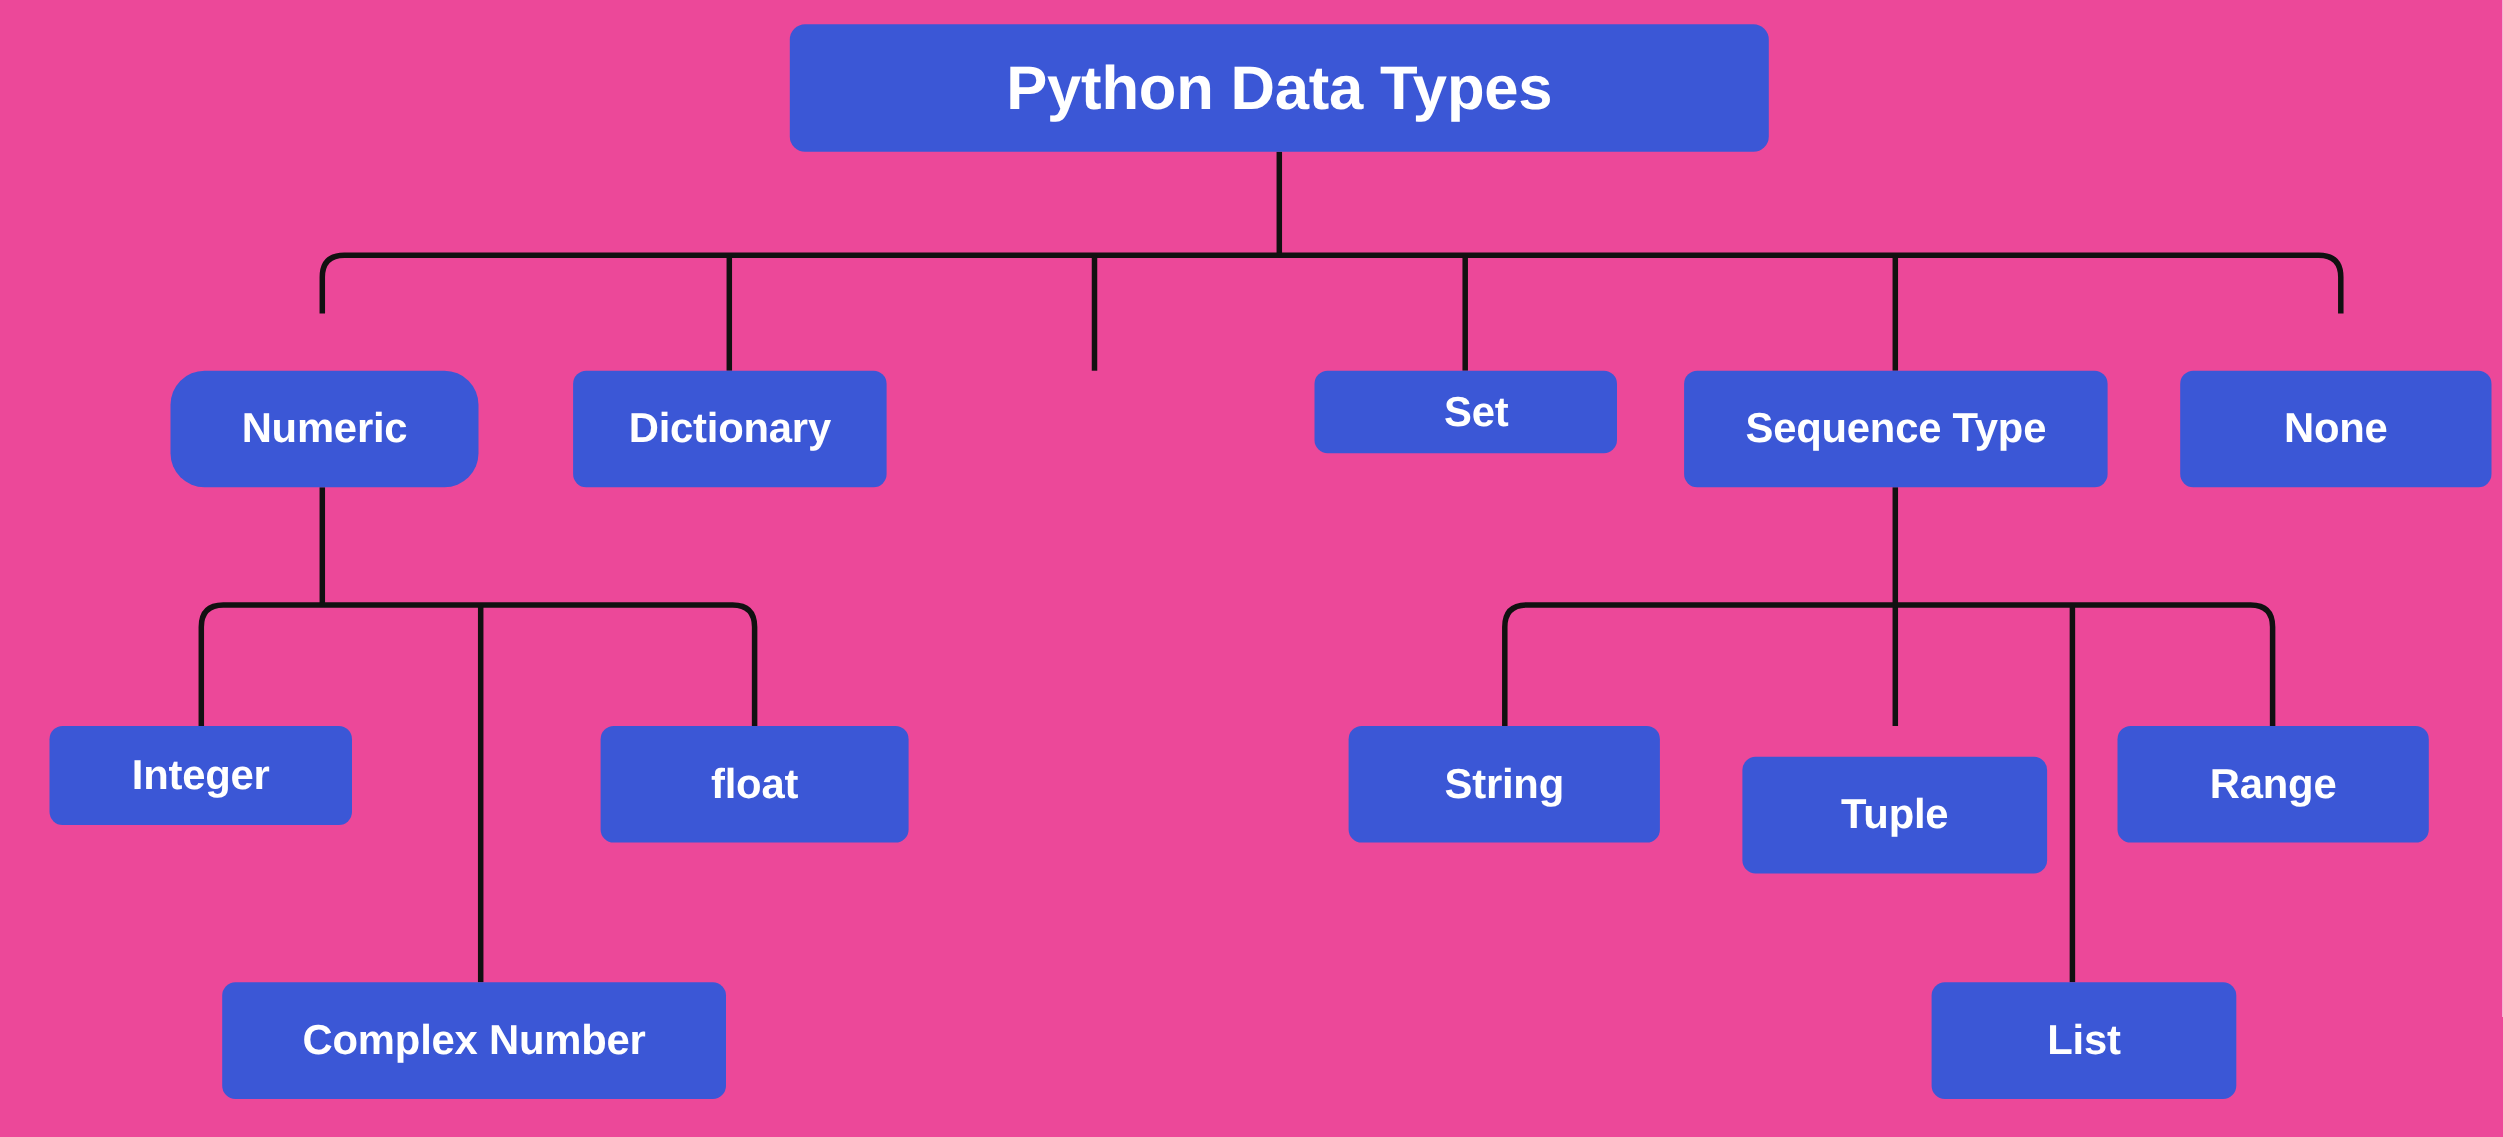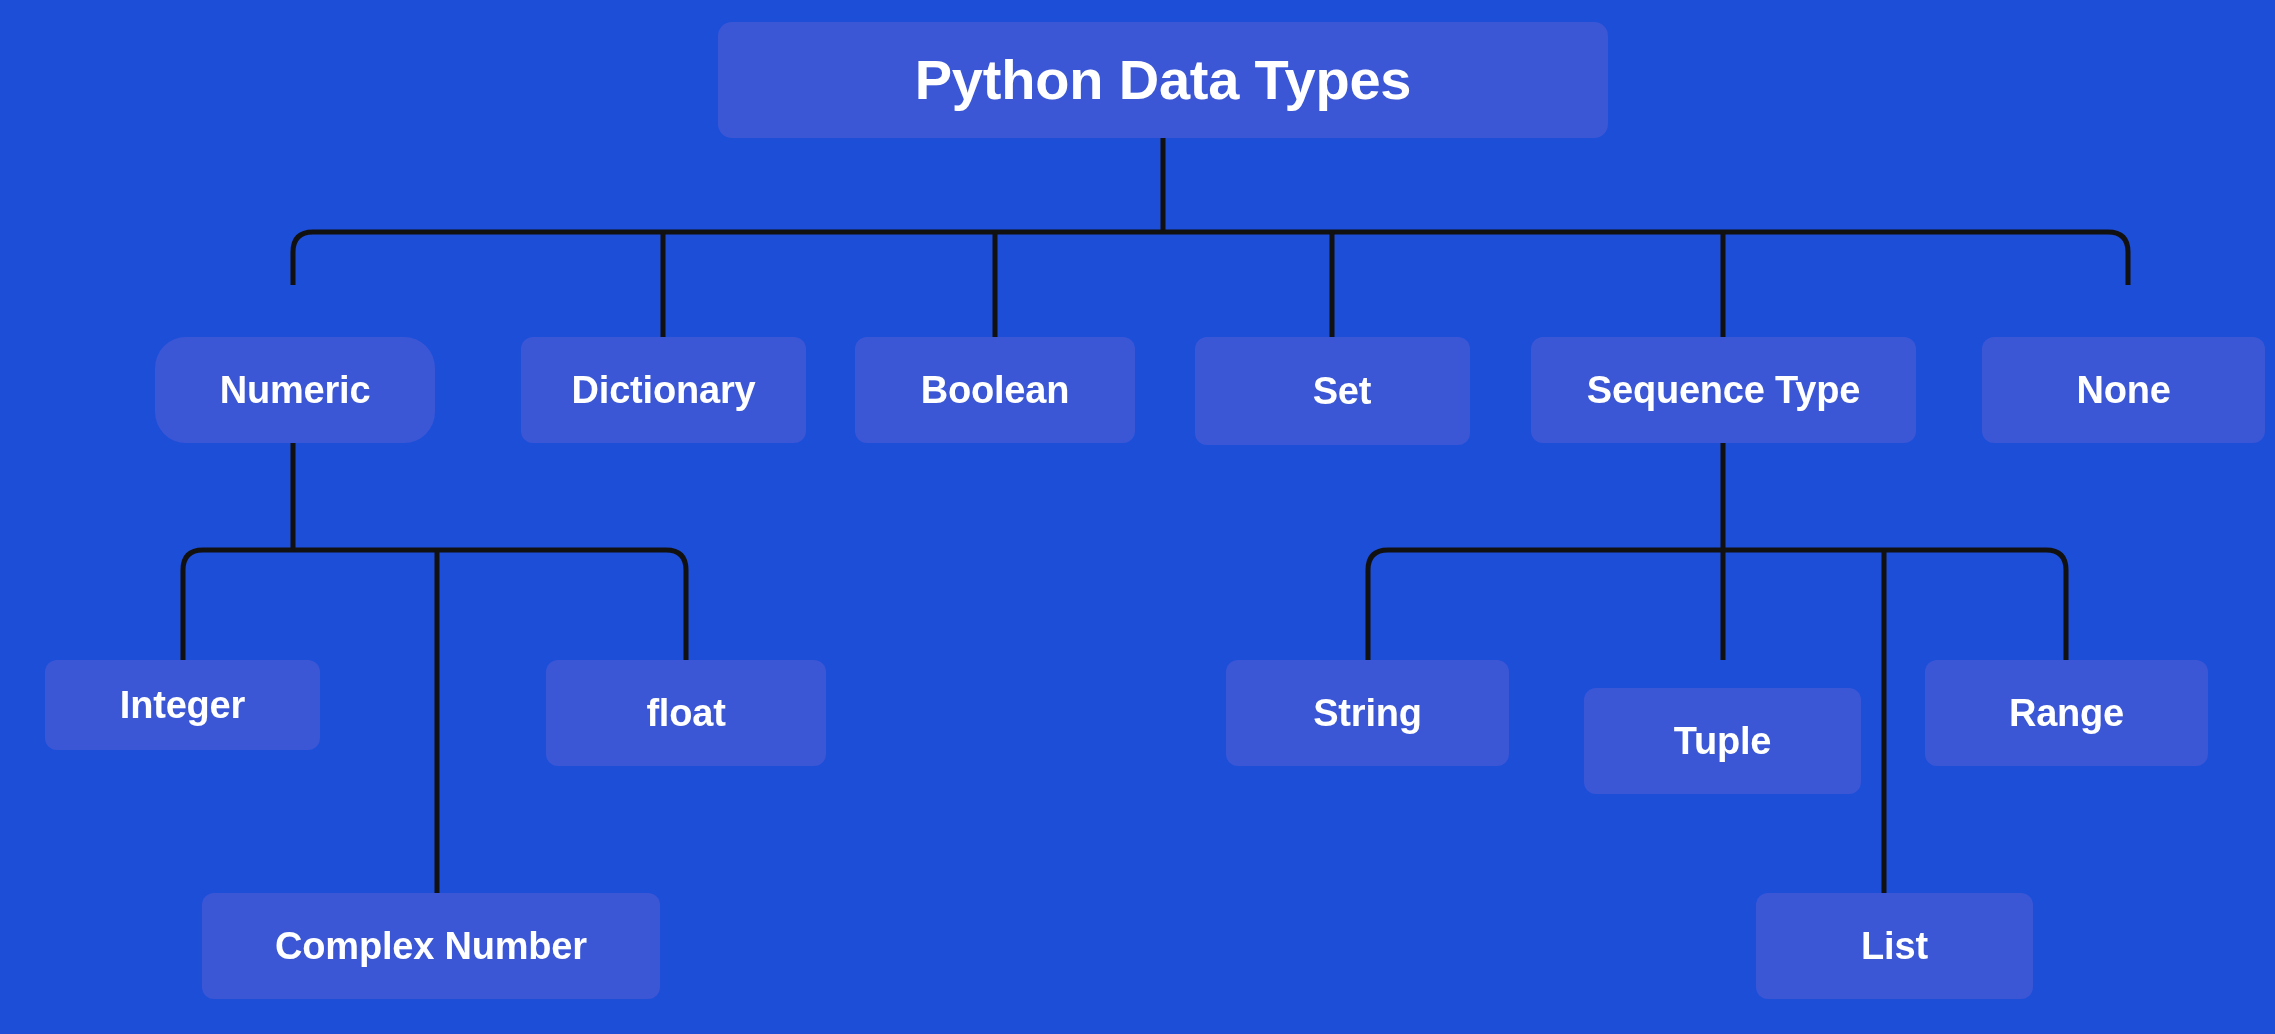--- a/index.html
+++ b/index.html
@@ -8,21 +8,21 @@
     padding: 0;
     background: #ffffff;
   }
   body {
     font-family: "Liberation Sans", sans-serif;
   }
   #diagram-root {
     position: relative;
     width: 2275px;
     height: 1034px;
-    background: #1d4ed8;
+    background: #ec4899;
     overflow: hidden;
   }
   #connectors {
     position: absolute;
     left: 0;
     top: 0;
     width: 2275px;
     height: 1034px;
     pointer-events: none;
   }
@@ -89,25 +89,22 @@
   </div>
 
   <div class="node level1" style="left:155px; top:337px; width:280px; height:106px;border-radius:31px;">
     <span>Numeric</span>
   </div>
 
   <div class="node level1" style="left:521px; top:337px; width:285px; height:106px;">
     <span>Dictionary</span>
   </div>
 
-  <div class="node level1" style="left:855px; top:337px; width:280px; height:106px;">
-    <span>Boolean</span>
-  </div>
 
-  <div class="node level1" style="left:1195px; top:337px; width:275px; height:108px;padding-left:19px;">
+  <div class="node level1" style="left:1195px; top:337px; width:275px; height:75px;padding-left:19px;">
     <span>Set</span>
   </div>
 
   <div class="node level1" style="left:1531px; top:337px; width:385px; height:106px;">
     <span>Sequence Type</span>
   </div>
 
   <div class="node level1" style="left:1982px; top:337px; width:283px; height:106px;">
     <span>None</span>
   </div>

